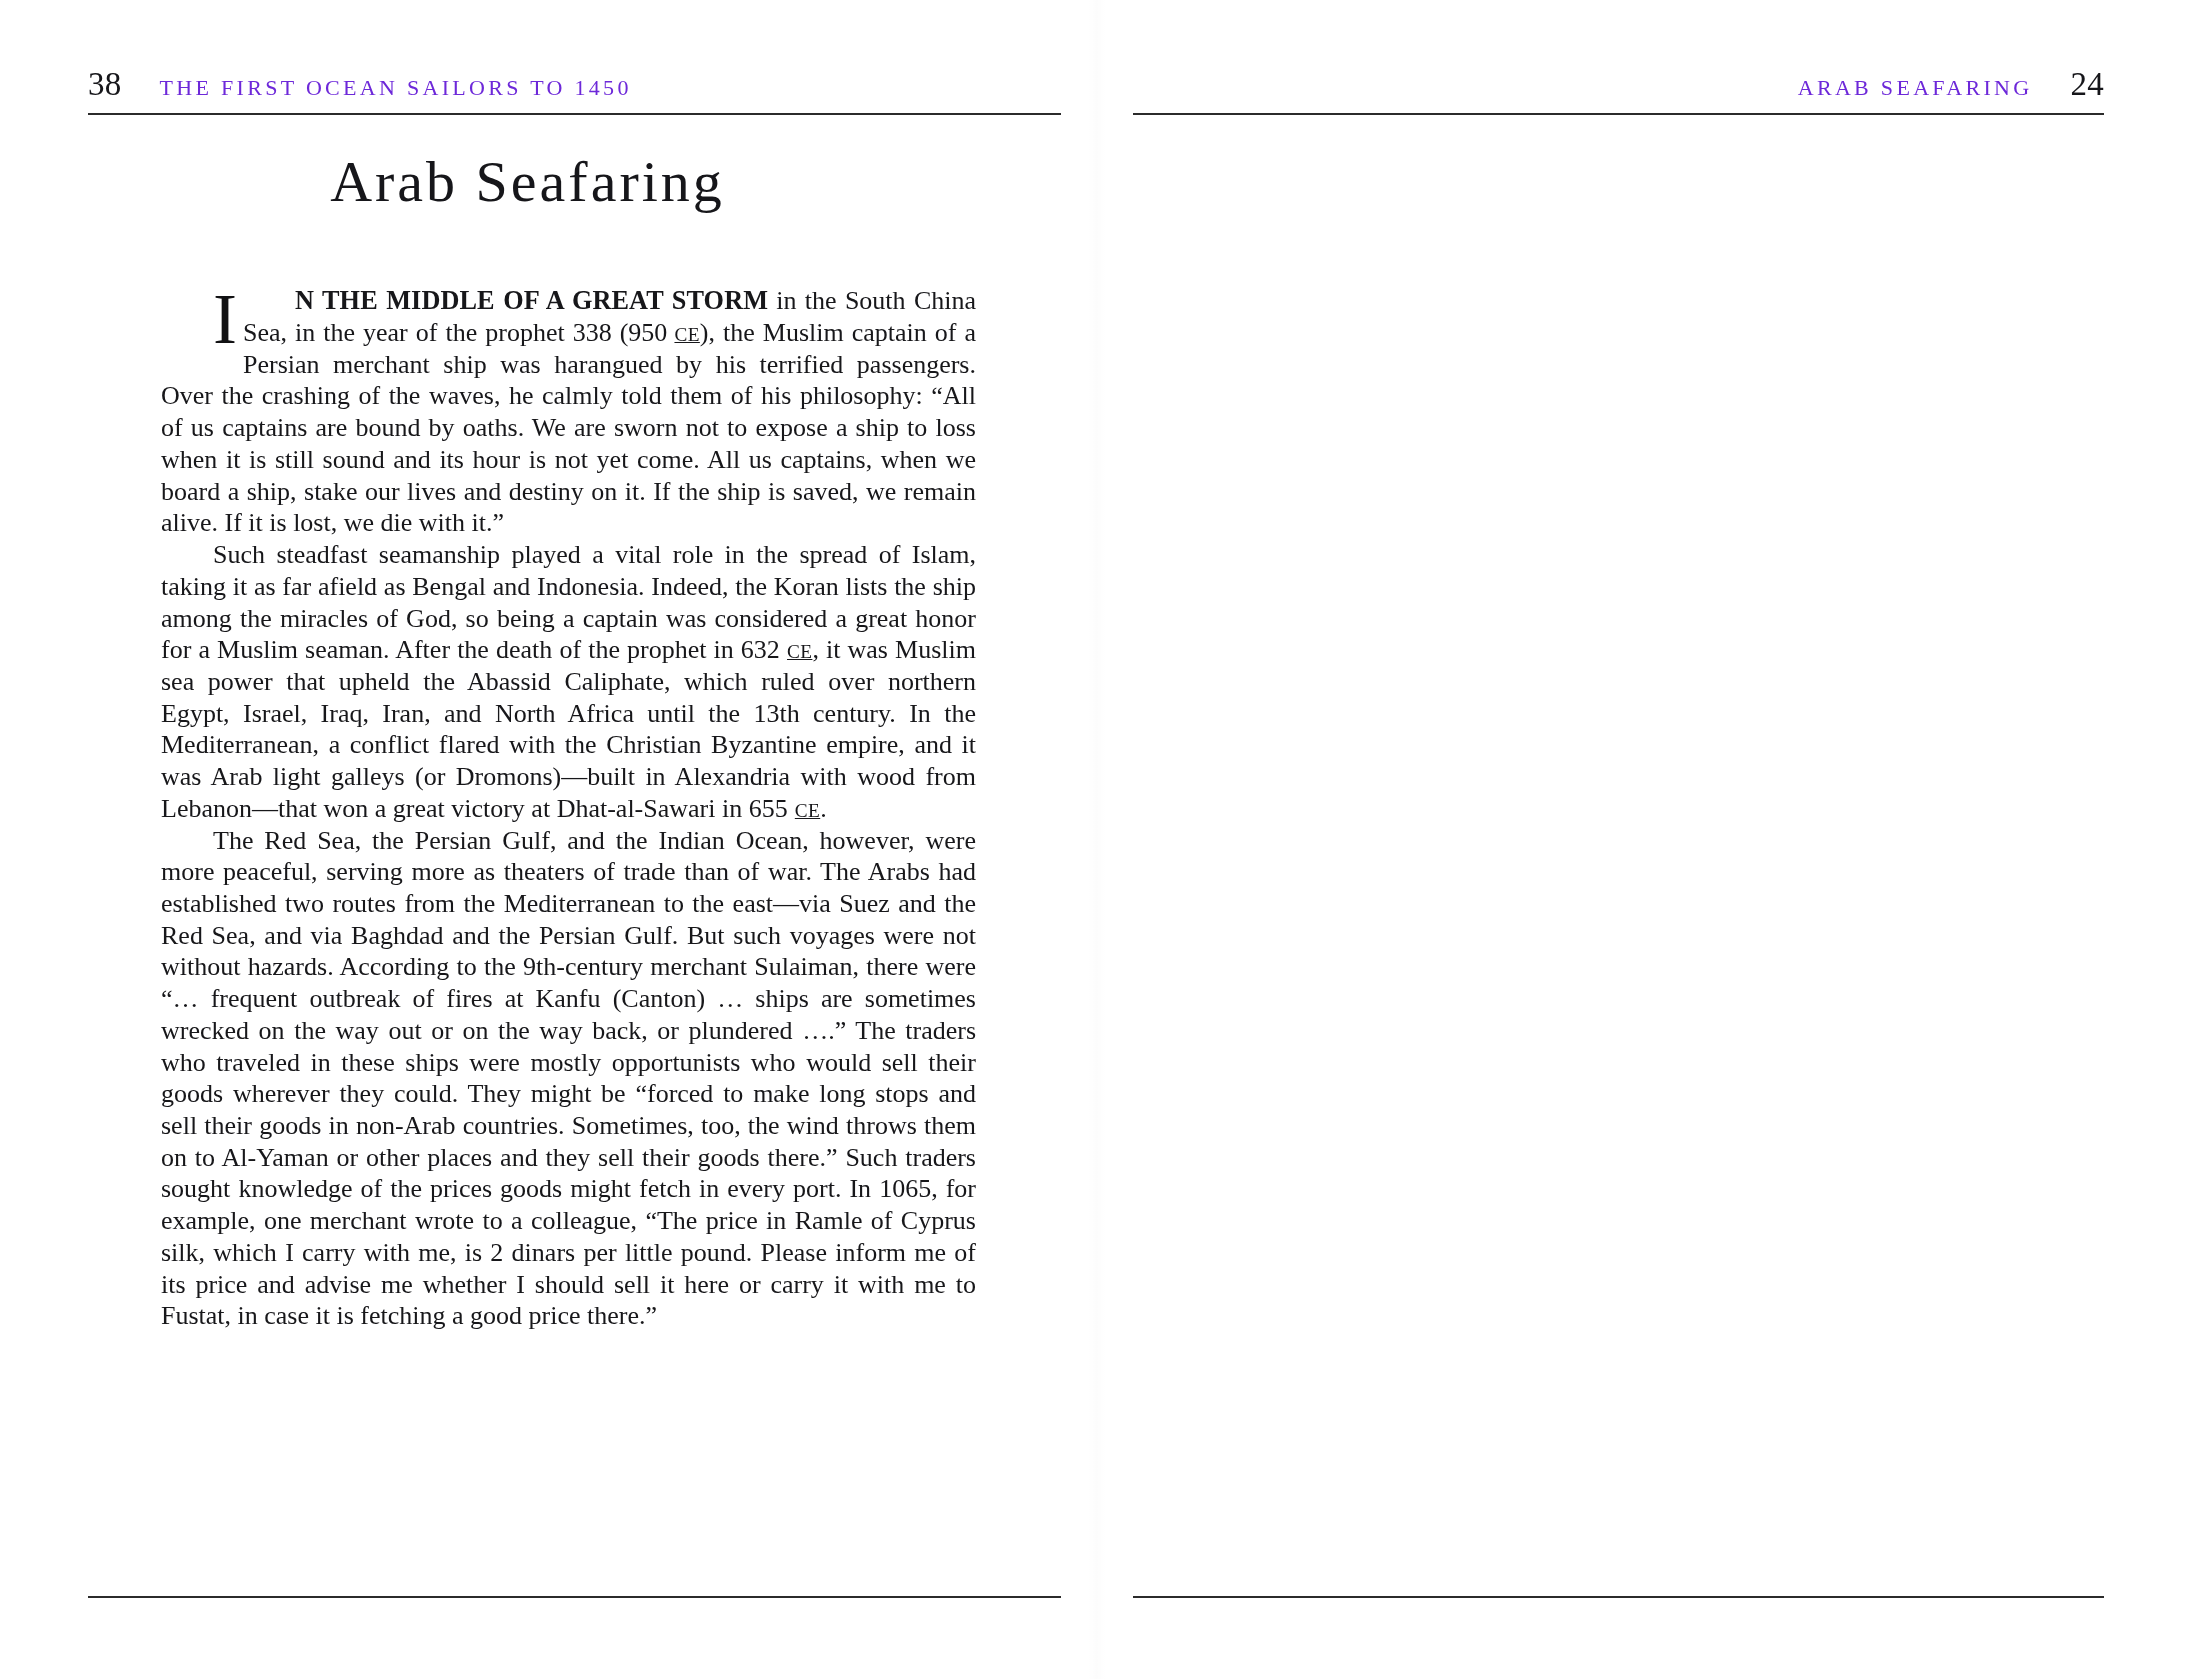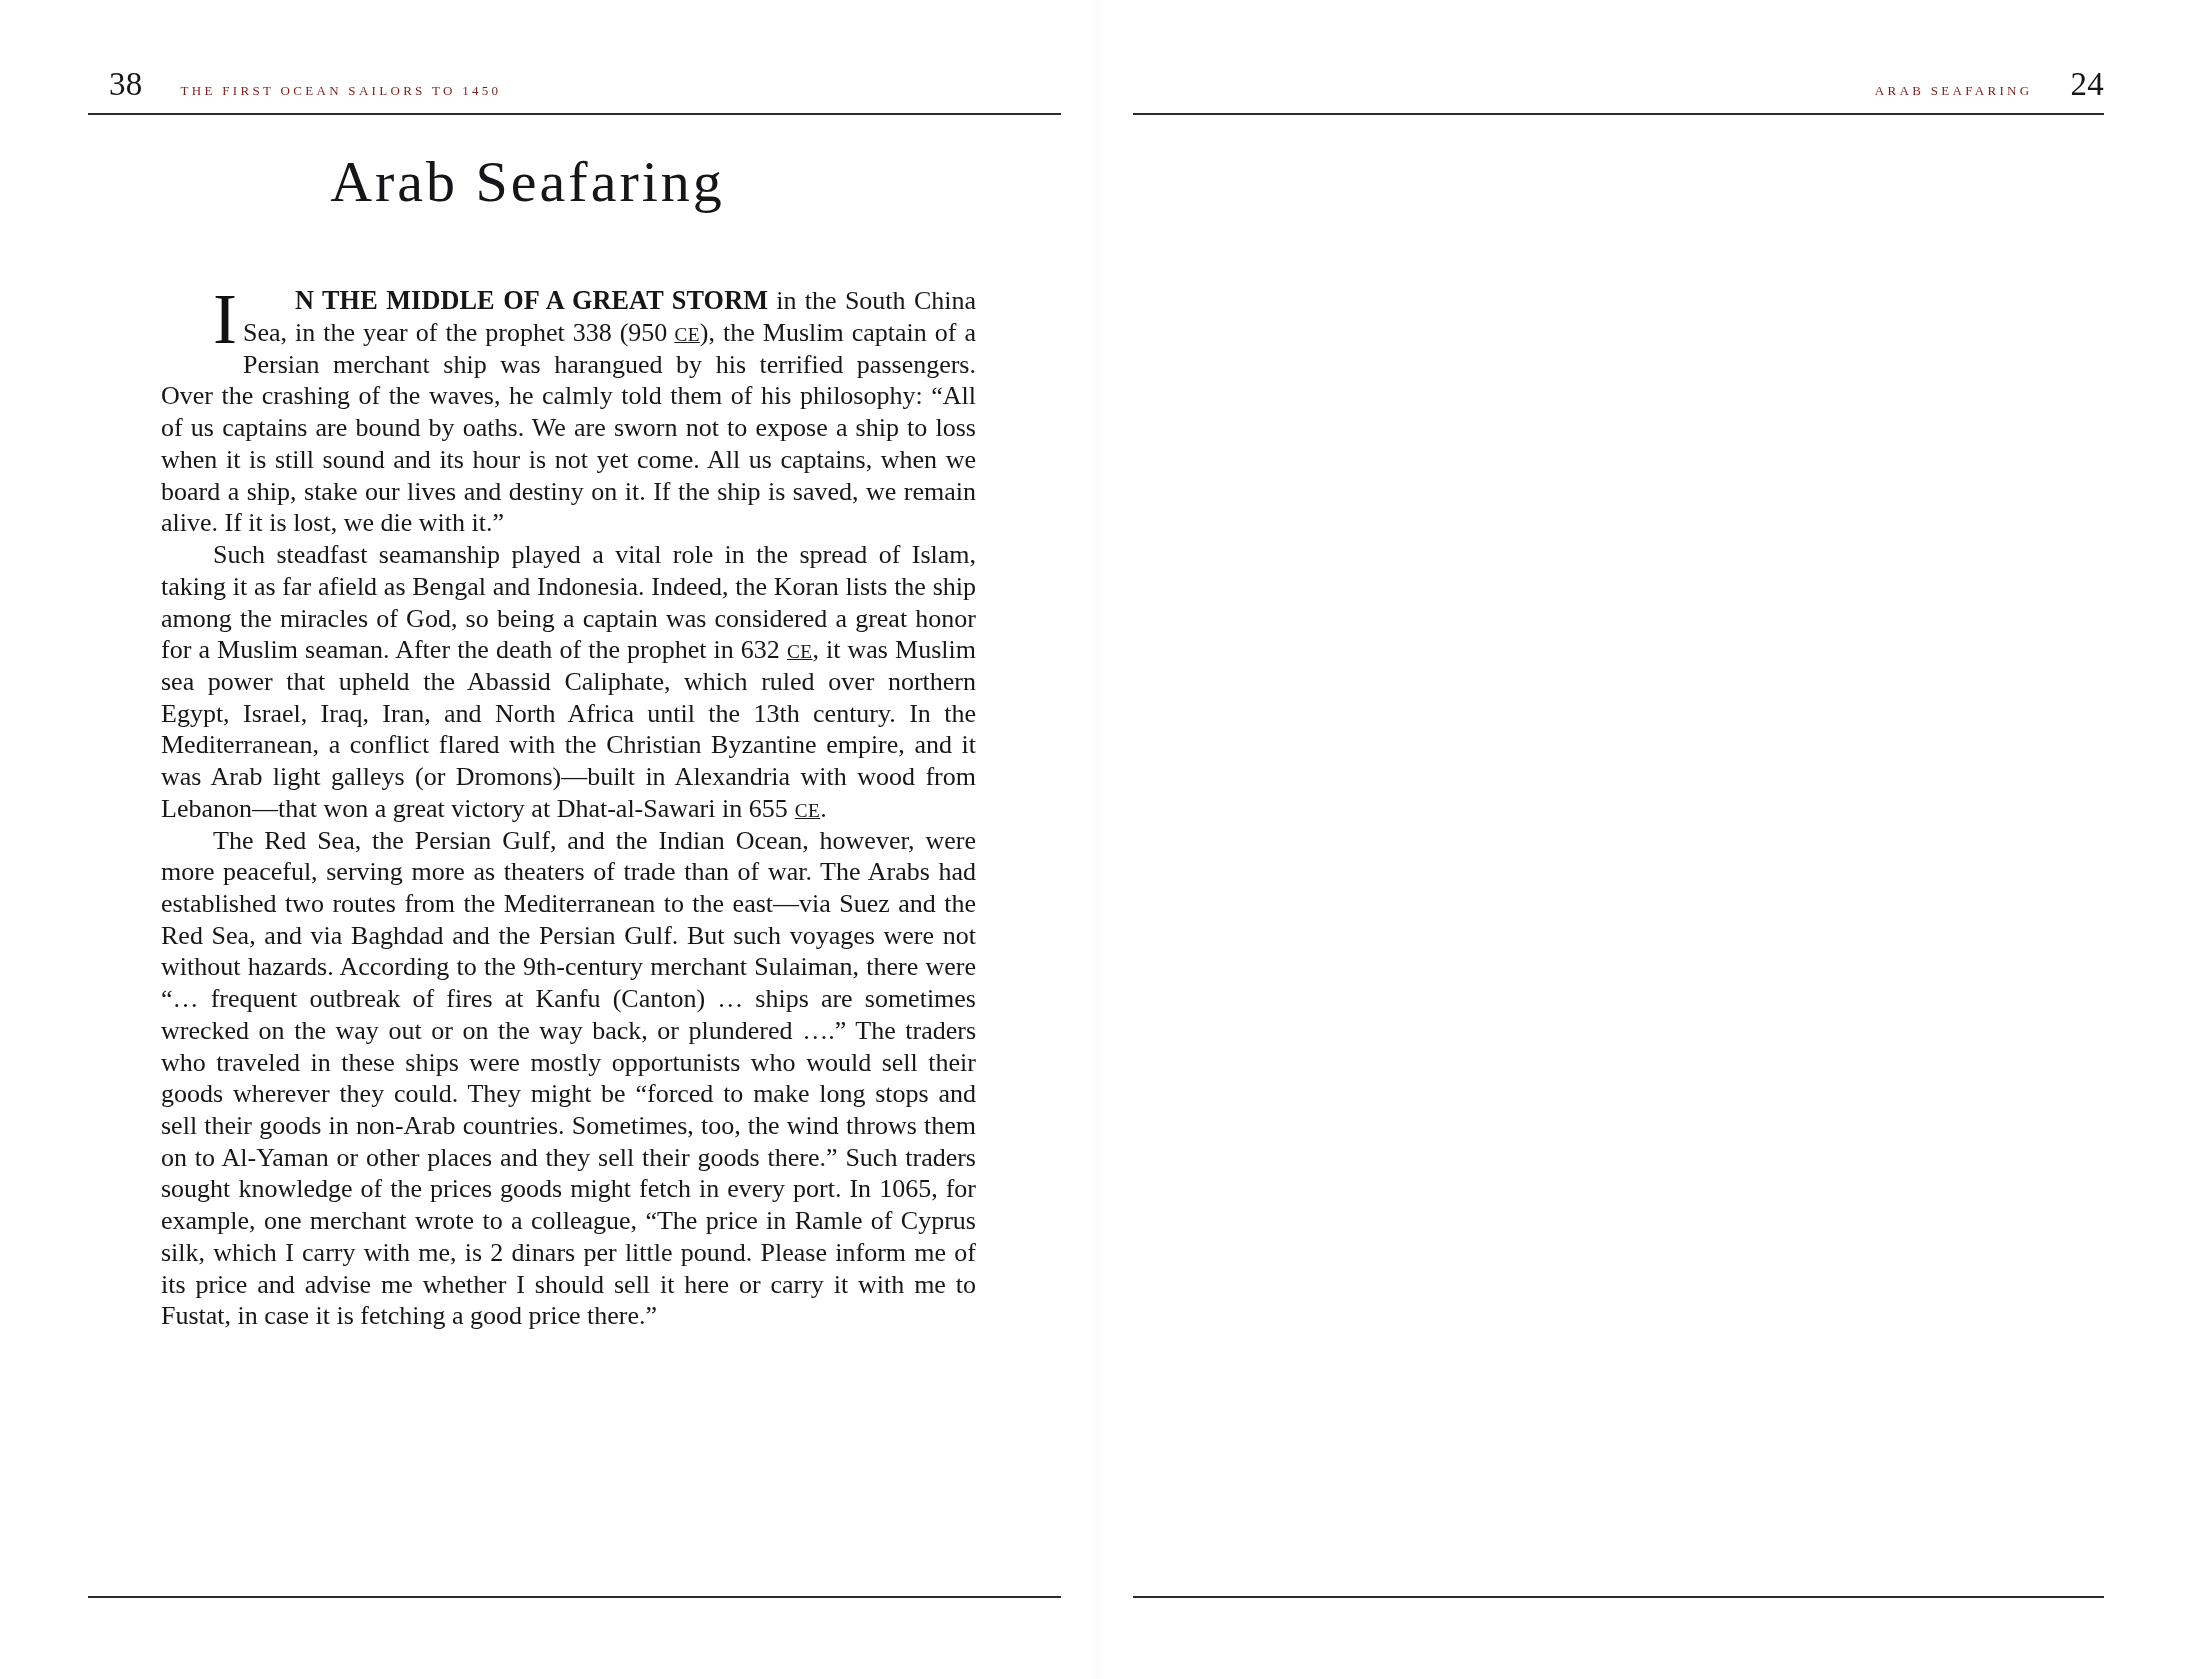--- a/index.html
+++ b/index.html
@@ -29,36 +29,35 @@
     box-sizing: border-box;
   }
 
   
   .runhead {
     position: absolute;
     top: 68px;
     display: flex;
     align-items: baseline;
     height: 39px;
-    margin-left: 21px;
   }
   .runhead-left  { left: 88px;  }
   .runhead-right { right: 90px; }
 
   .folio {
     font-family: "Liberation Serif", "DejaVu Serif", serif;
     font-size: 33px;
     line-height: 1;
     color: #16161a;
     letter-spacing: 0.3px;
   }
   .runhead-title {
-    font-size: 13px;
+    font-size: 22px;
     letter-spacing: 3.3px;
-    color: #7f1d1d;
+    color: #6d28d9;
     text-transform: uppercase;
     white-space: nowrap;
   }
   .runhead-left .runhead-title  { margin-left: 38px; }
   .runhead-right .runhead-title { margin-right: 38px; }
 
   .rule-top {
     position: absolute;
     height: 1.8px;
     background: #2b2b2b;

